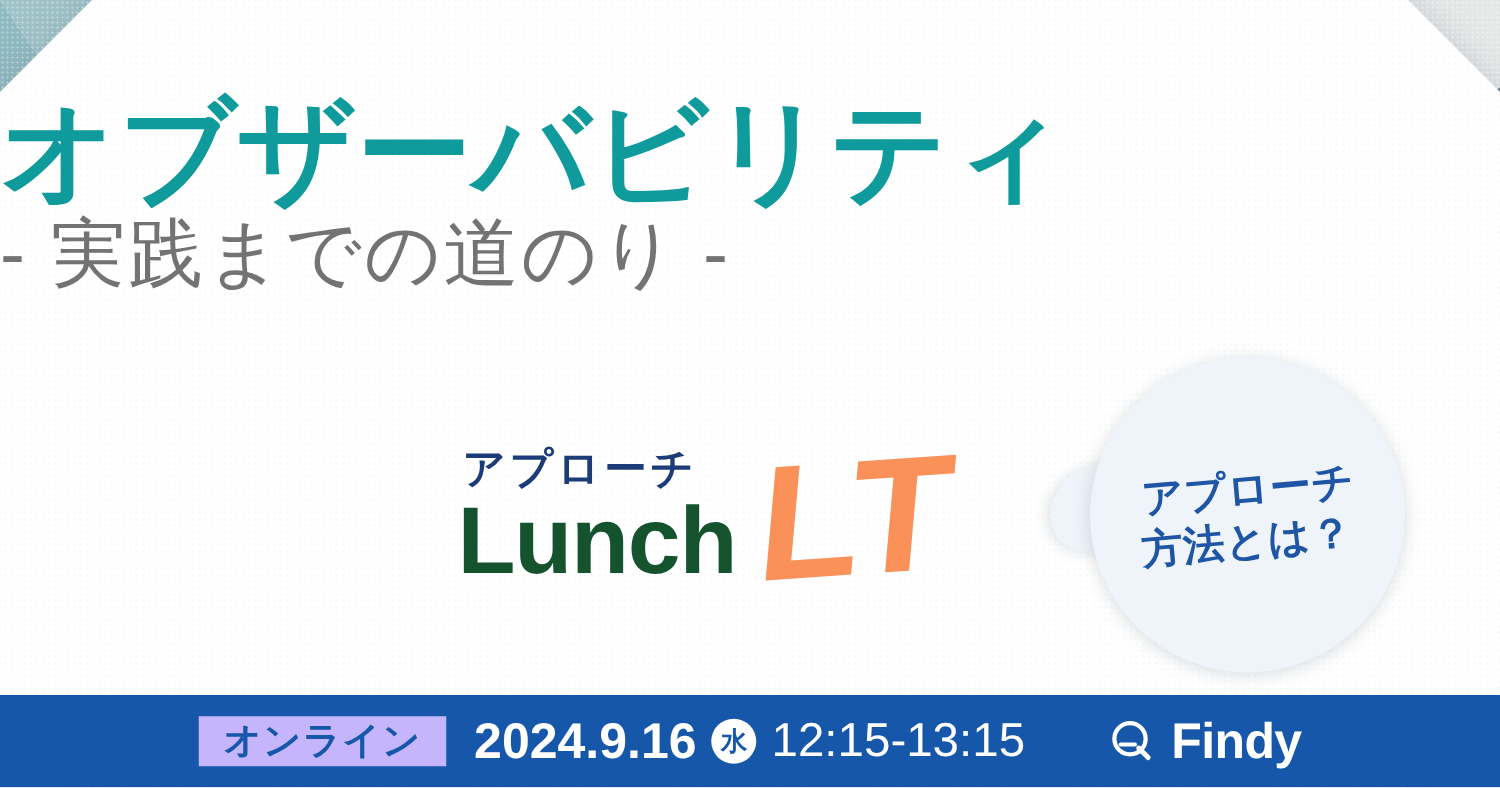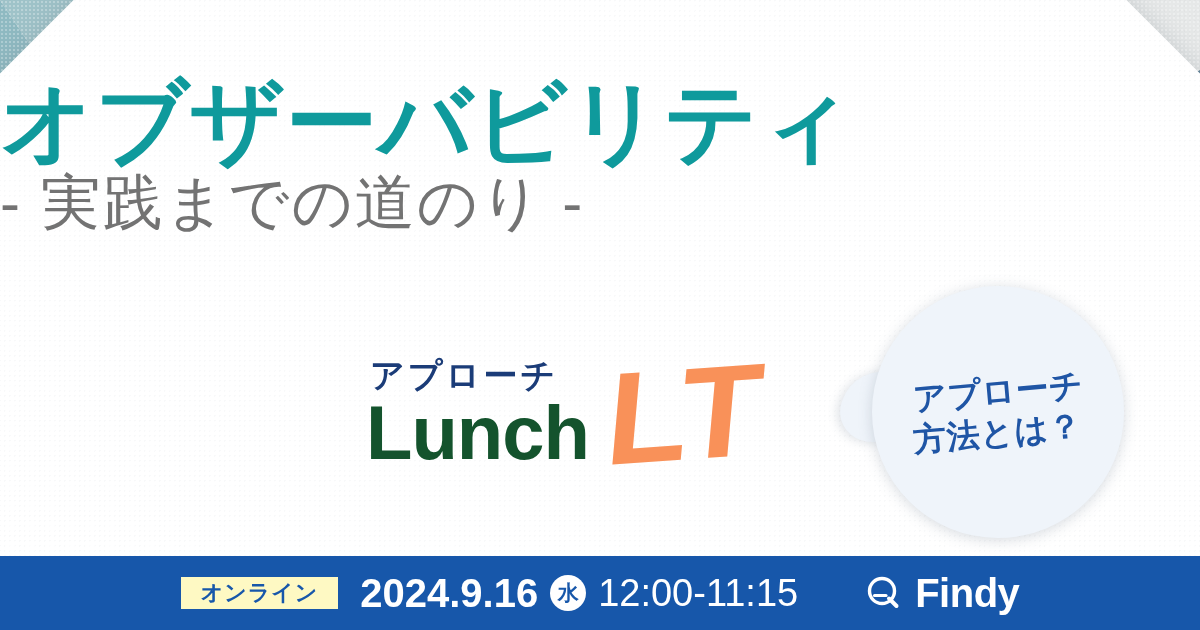--- a/index.html
+++ b/index.html
@@ -113,22 +113,22 @@
 
   
   #footer {
     position:absolute; left:0; bottom:0;
     width:1200px; height:74px;
     background:#1757AA;
     display:flex; align-items:center; justify-content:center;
     gap:22px;
   }
   #online-badge {
-    background:#fef9c3; color:#1757AA;
-    font-size:22px; font-weight:bold; letter-spacing:1px;
+    background:#c4b5fd; color:#1757AA;
+    font-size:30px; font-weight:bold; letter-spacing:1px;
     padding:5px 20px; line-height:1; white-space:nowrap;
   }
   #date-time {
     display:flex; align-items:center; gap:12px;
     color:#ffffff; white-space:nowrap;
   }
   #event-date { font-size:40px; font-weight:bold; letter-spacing:0px; }
   #weekday-circle {
     width:36px; height:36px; border-radius:50%;
     background:#ffffff; color:#1757AA;
@@ -197,21 +197,21 @@
         <div id="bubble-line-2" class="bubble-line">方法とは？</div>
       </div>
     </div>
 
     <div id="footer">
       <div id="online-badge">オンライン</div>
 
       <div id="date-time">
         <span id="event-date">2024.9.16</span>
         <span id="weekday-circle">水</span>
-        <span id="event-time">12:00-11:15</span>
+        <span id="event-time">12:15-13:15</span>
       </div>
 
       <div id="brand">
         <svg width="40" height="40" viewBox="0 0 40 40">
           <circle cx="18" cy="18" r="12.5" fill="none" stroke="#ffffff" stroke-width="3.4"></circle>
           <line x1="10.5" y1="22.5" x2="22" y2="22.5" stroke="#ffffff" stroke-width="3.2" stroke-linecap="round"></line>
           <line x1="25" y1="25.5" x2="32.5" y2="33" stroke="#ffffff" stroke-width="4" stroke-linecap="round"></line>
         </svg>
         <span id="brand-name">Findy</span>
       </div>

